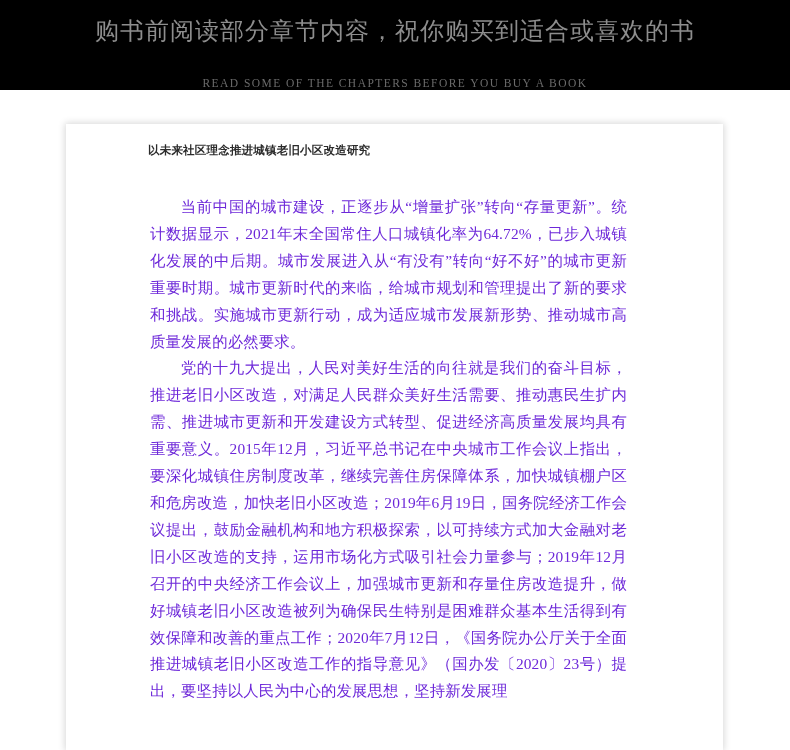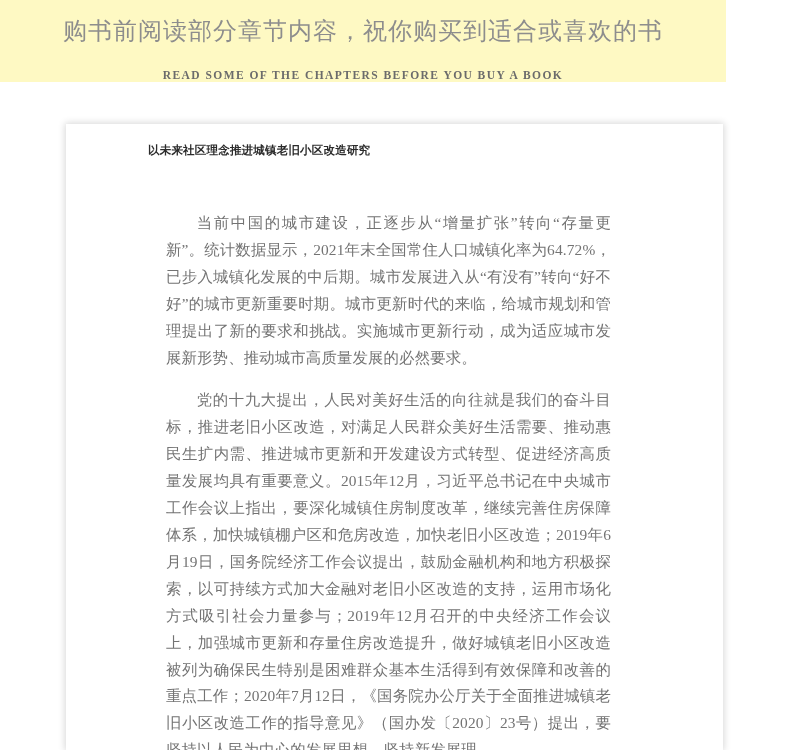--- a/index.html
+++ b/index.html
@@ -10,39 +10,39 @@
   body {
     width: 790px;
     height: 750px;
     overflow: hidden;
     font-family: "Liberation Sans", sans-serif;
     position: relative;
   }
 
   
   .banner {
-    width: 726px;
+    width: 790px;
     padding-top: 14px;
     text-align: center;
-    background: #fef9c3;
+    background: #000000;
   }
   .banner-title {
     font-family: "Liberation Sans", sans-serif;
     font-size: 24px;
     font-weight: 400;
     color: #8d8d8d;
     letter-spacing: 1px;
     line-height: 34px;
     white-space: nowrap;
   }
   .banner-subtitle {
-    margin-top: 20px;
+    margin-top: 28px;
     font-family: "Liberation Serif", serif;
     font-size: 11.5px;
-    font-weight: 700;
+    font-weight: 400;
     color: #6b6b6b;
     letter-spacing: 1.45px;
     line-height: 14px;
     white-space: nowrap;
   }
 
   
   .page-wrap {
     position: absolute;
     left: 0;
@@ -82,25 +82,25 @@
   }
 
   
   .body-col {
     position: absolute;
     left: 84px;
     top: 70px;
     width: 477px;
   }
   .para {
-    margin: 16px;
+    margin: 0;
     font-family: "Liberation Serif", serif;
     font-size: 15.4px;
     line-height: 26.9px;
-    color: #737373;
+    color: #6d28d9;
     text-align: justify;
     text-justify: inter-ideograph;
     text-indent: 2em;
     letter-spacing: 0.15px;
   }
 </style>
 </head>
 <body>
 
 <div class="banner">

